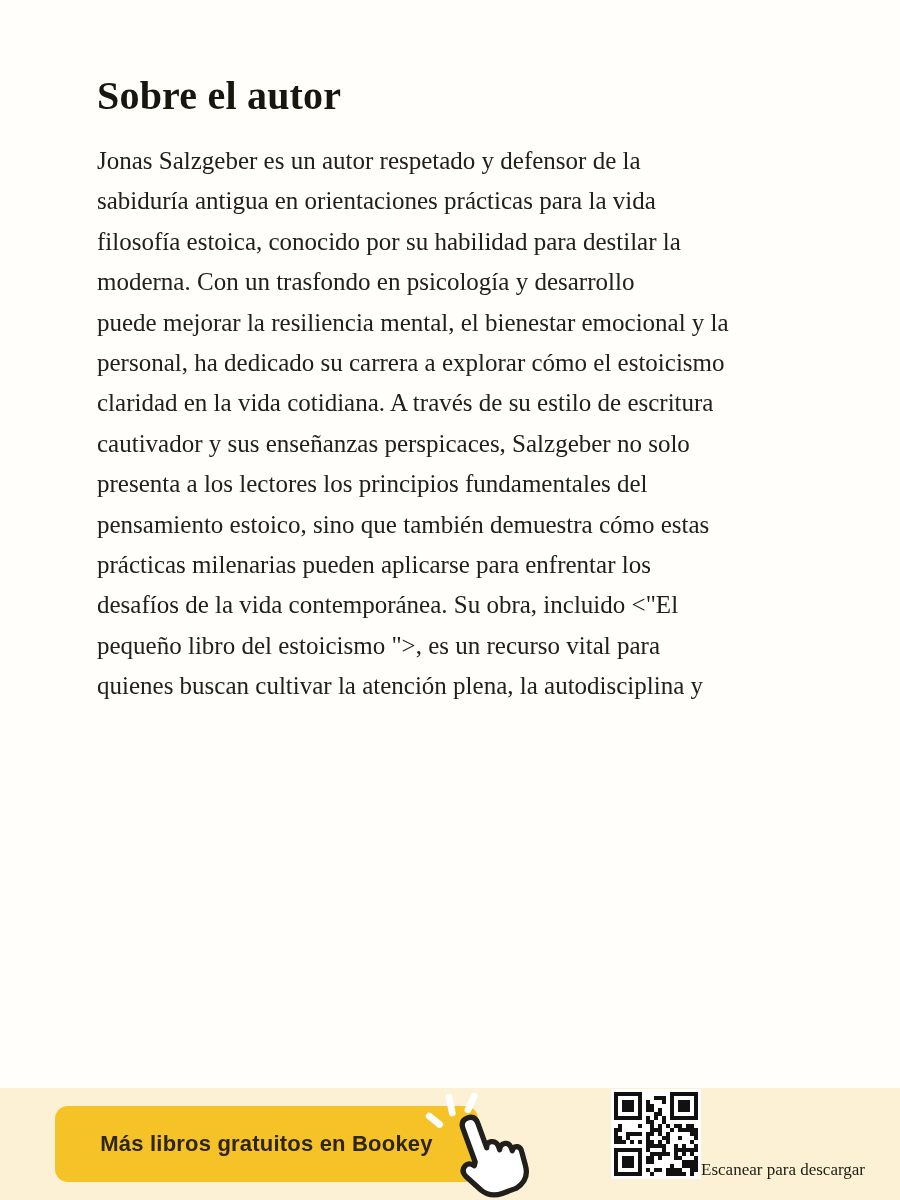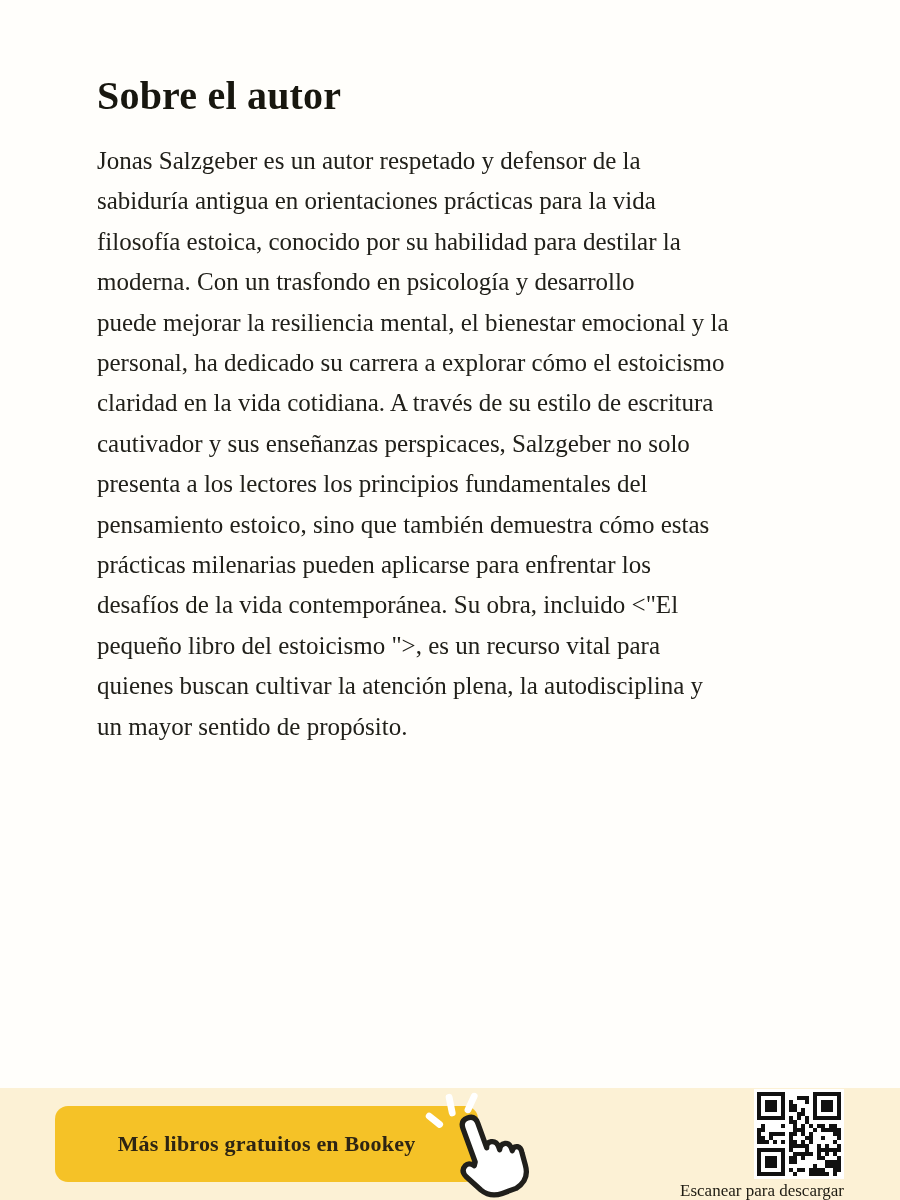--- a/index.html
+++ b/index.html
@@ -18,27 +18,27 @@
   }
   .bio span{display:block;white-space:nowrap;}
   .footer{
     position:absolute;left:0;top:1088px;width:900px;height:112px;
     background:#FCF1D5;
   }
   .cta{
     position:absolute;left:55px;top:18px;width:423px;height:76px;
     background:#F5C227;border:none;border-radius:13px;cursor:pointer;
     display:flex;align-items:center;justify-content:center;
-    font-family:Liberation Serif, serif;font-weight:700;
+    font-family:Liberation Sans, sans-serif;font-weight:700;
     font-size:22px;letter-spacing:.2px;color:#2E2513;padding:0 14px;
   }
   .hand{position:absolute;left:425px;top:4px;width:110px;height:110px;pointer-events:none;}
   .qr-wrap{
-    position:absolute;right:56px;top:1px;
-    display:flex;flex-direction:column;align-items:flex-end;
+    position:absolute;right:35px;top:1px;
+    display:flex;flex-direction:row;align-items:flex-end;
   }
   .qr-box{background:#ffffff;padding:3px;line-height:0;}
   .qr-caption{
     margin-top:2px;font-family:"Liberation Serif",serif;
     font-size:17px;line-height:19px;color:#1E1B12;white-space:nowrap;
   }
 </style>
 </head>
 <body>
 
@@ -54,21 +54,20 @@
     <span>puede mejorar la resiliencia mental, el bienestar emocional y la</span>
     <span>personal, ha dedicado su carrera a explorar cómo el estoicismo</span>
     <span>claridad en la vida cotidiana. A través de su estilo de escritura</span>
     <span>cautivador y sus enseñanzas perspicaces, Salzgeber no solo</span>
     <span>presenta a los lectores los principios fundamentales del</span>
     <span>pensamiento estoico, sino que también demuestra cómo estas</span>
     <span>prácticas milenarias pueden aplicarse para enfrentar los</span>
     <span>desafíos de la vida contemporánea. Su obra, incluido &lt;"El</span>
     <span>pequeño libro del estoicismo "&gt;, es un recurso vital para</span>
     <span>quienes buscan cultivar la atención plena, la autodisciplina y</span>
-    <span>un mayor sentido de propósito.</span>
   </div>
 
   <div class="footer">
 
     <button class="cta">
       <span>Más libros gratuitos en Bookey</span>
     </button>
 
     <svg class="hand" viewBox="0 0 105 105" xmlns="http://www.w3.org/2000/svg">
       <g stroke="#FFFFFF" stroke-width="6.5" stroke-linecap="round" fill="none">

